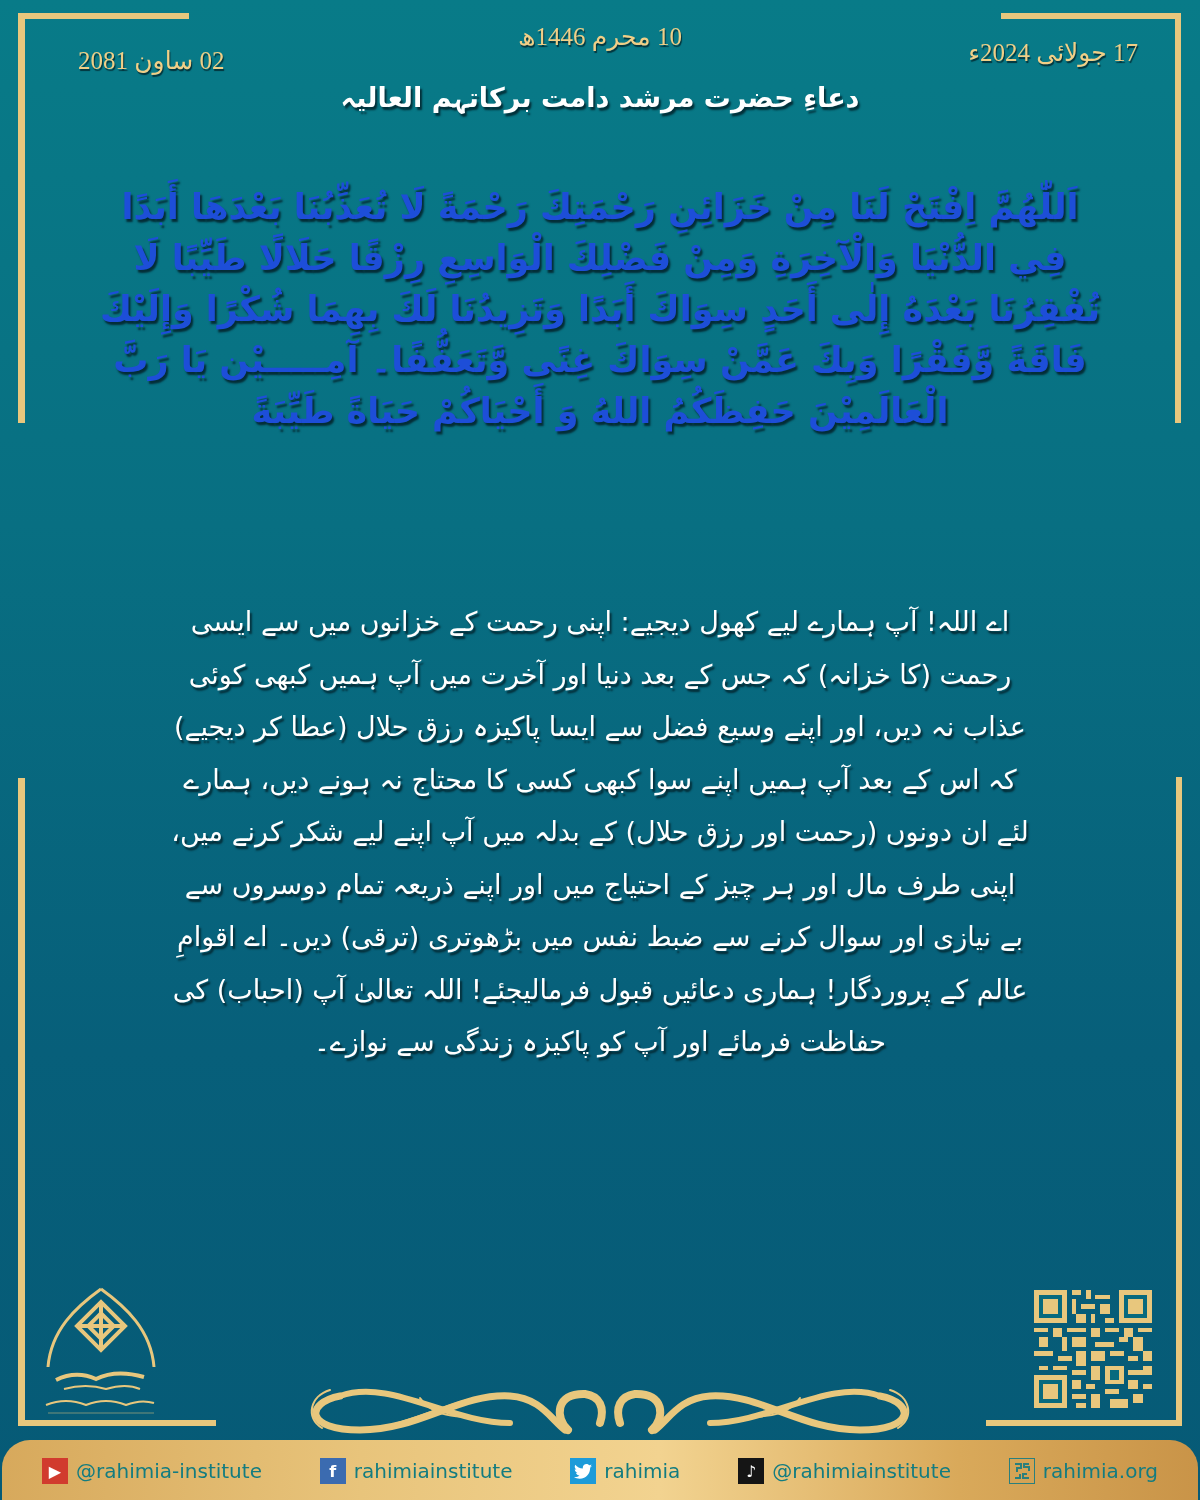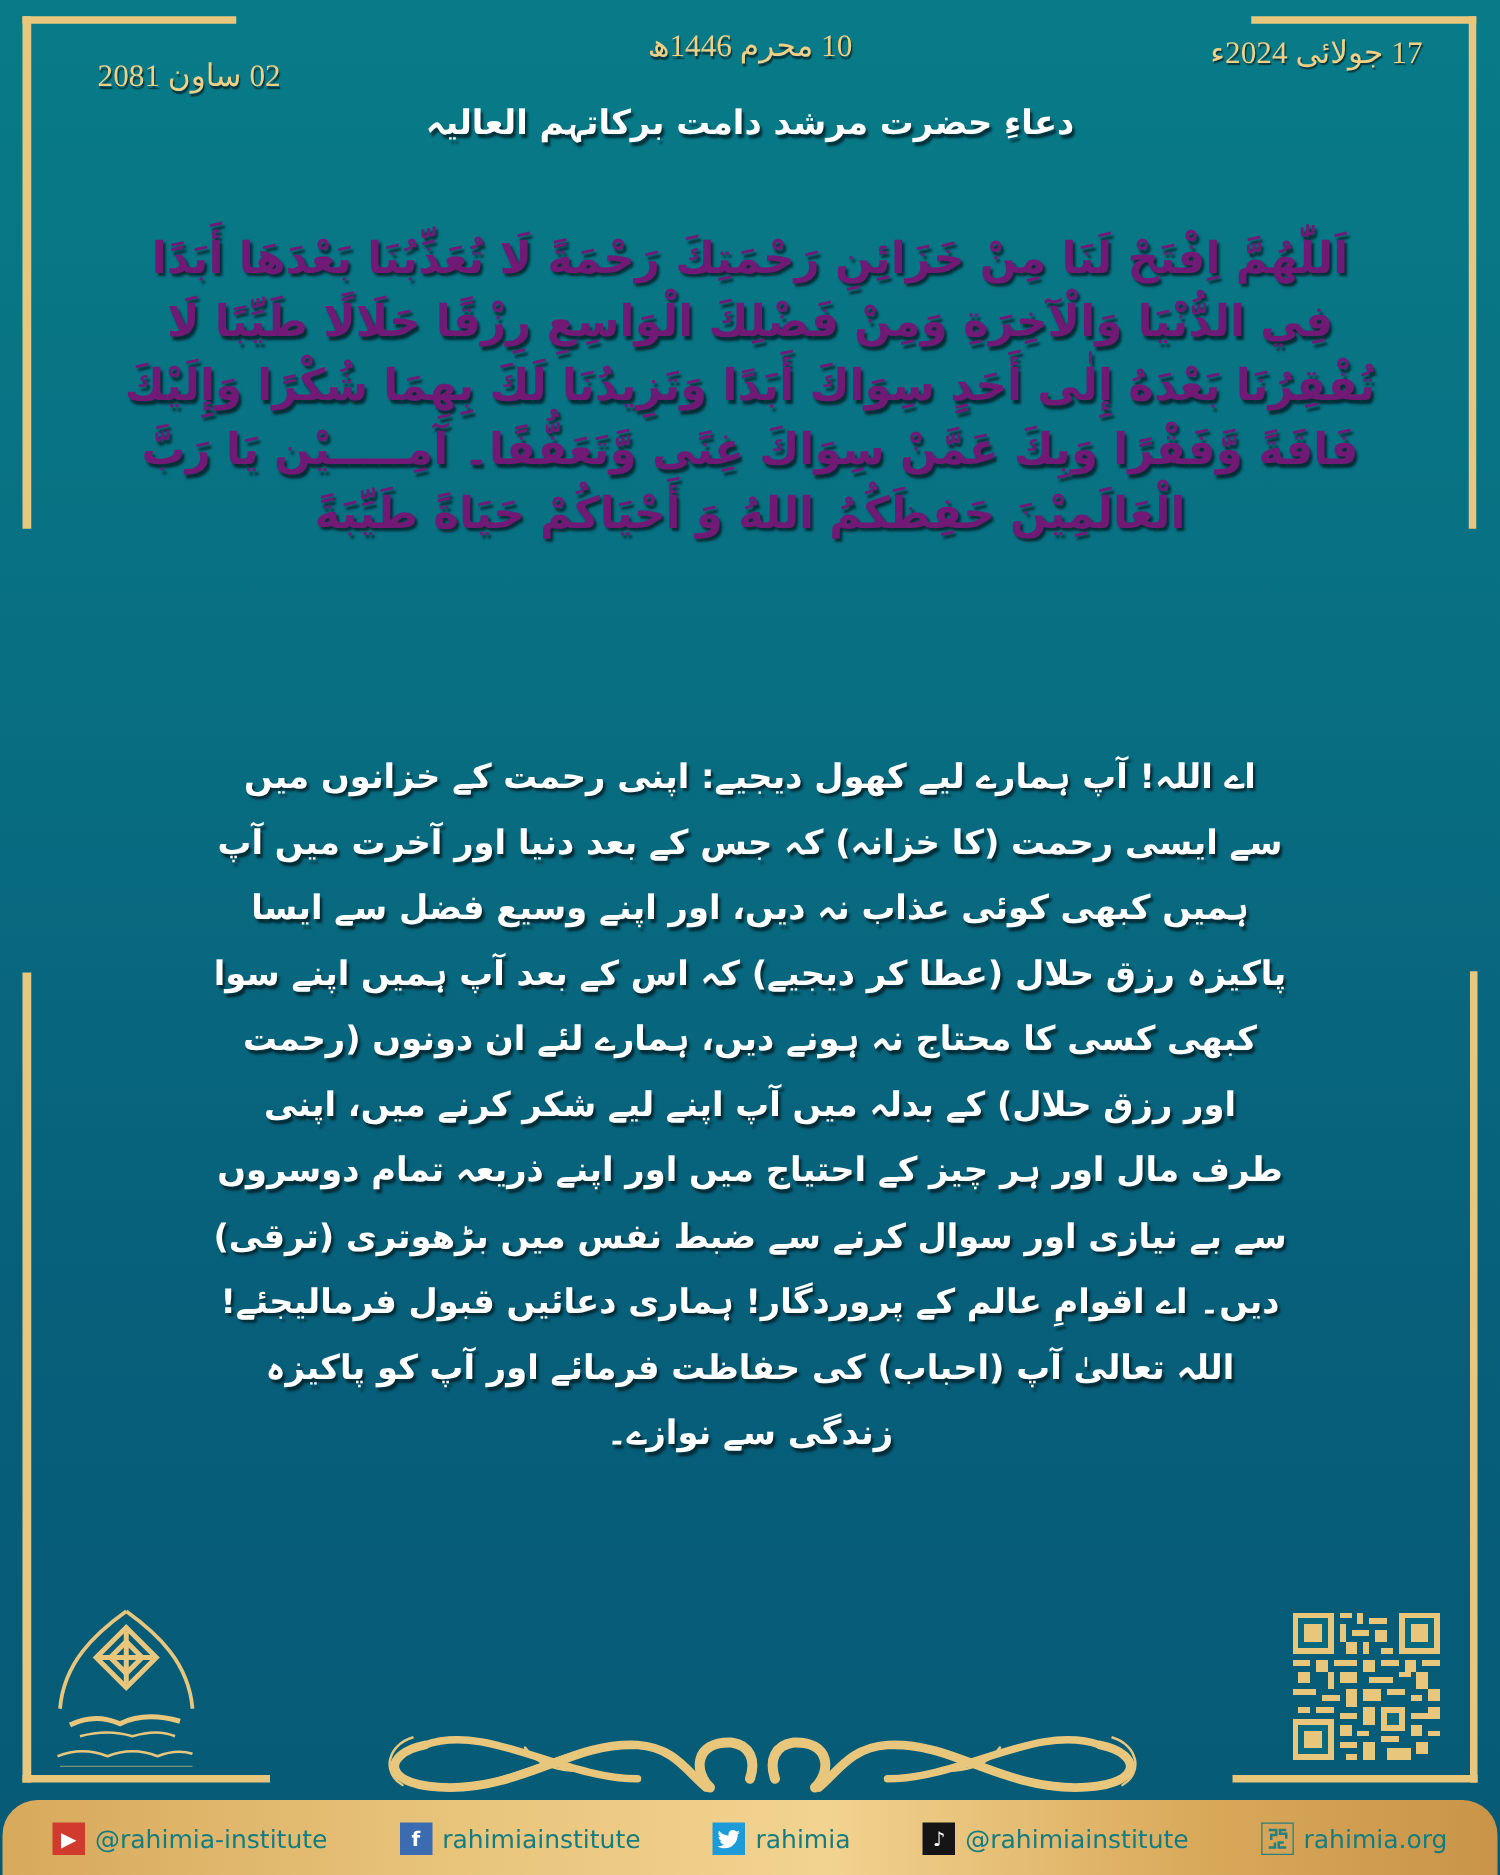--- a/index.html
+++ b/index.html
@@ -9,44 +9,43 @@
     background: linear-gradient(180deg, #087b88 0%, #086f82 35%, #075f7a 70%, #065a76 100%);
     font-family: "DejaVu Serif", serif;
   }
   .frame-line { position: absolute; background: #e8c77d; }
 
   .date-left, .date-right, .date-center {
     position: absolute; color: #f0cf87; font-family: "Liberation Serif", serif;
     font-size: 25px; text-shadow: 1px 2px 1px #03343c; direction: rtl; white-space: nowrap;
   }
   .date-left { left: 78px; top: 46px; }
-  .date-right { right: 62px; top: 27px; text-align: right; }
+  .date-right { right: 62px; top: 38px; text-align: right; }
   .date-center { left: 0; right: 0; top: 22px; text-align: center; }
 
   .title {
     position: absolute; left: 0; right: 0; top: 82px; text-align: center;
     color: #ffffff; font-family: "DejaVu Sans", sans-serif; font-size: 27px; font-weight: bold;
     text-shadow: 2px 3px 2px #032f38; direction: rtl;
   }
 
   .arabic-dua {
     position: absolute; left: 90px; right: 90px; top: 182px;
     direction: rtl; text-align: center;
-    color: #701a75; font-family: "DejaVu Sans", sans-serif; font-weight: bold;
+    color: #1d4ed8; font-family: "DejaVu Sans", sans-serif; font-weight: bold;
     font-size: 35px; line-height: 51px;
     text-shadow: 2px 3px 2px #042d36;
   }
 
   .urdu-translation {
     position: absolute; left: 170px; right: 170px; top: 596px;
     direction: rtl; text-align: center;
     color: #ffffff; font-family: "DejaVu Sans", sans-serif;
     font-size: 27px; line-height: 52.5px;
     text-shadow: 2px 3px 2px #032a34;
-    font-weight: bold;
   }
 
   .logo { position: absolute; left: 36px; top: 1285px; width: 130px; height: 150px; }
   .qr { position: absolute; left: 1033px; top: 1290px; width: 120px; height: 118px; }
   .flourish { position: absolute; left: 300px; top: 1368px; width: 620px; height: 70px; }
 
   .footer {
     position: absolute; left: 2px; right: 2px; top: 1440px; height: 62px;
     border-radius: 28px 28px 0 0;
     background: linear-gradient(90deg, #d7a95c 0%, #e8c47b 30%, #f2d390 55%, #d9a95a 80%, #c99448 100%);

